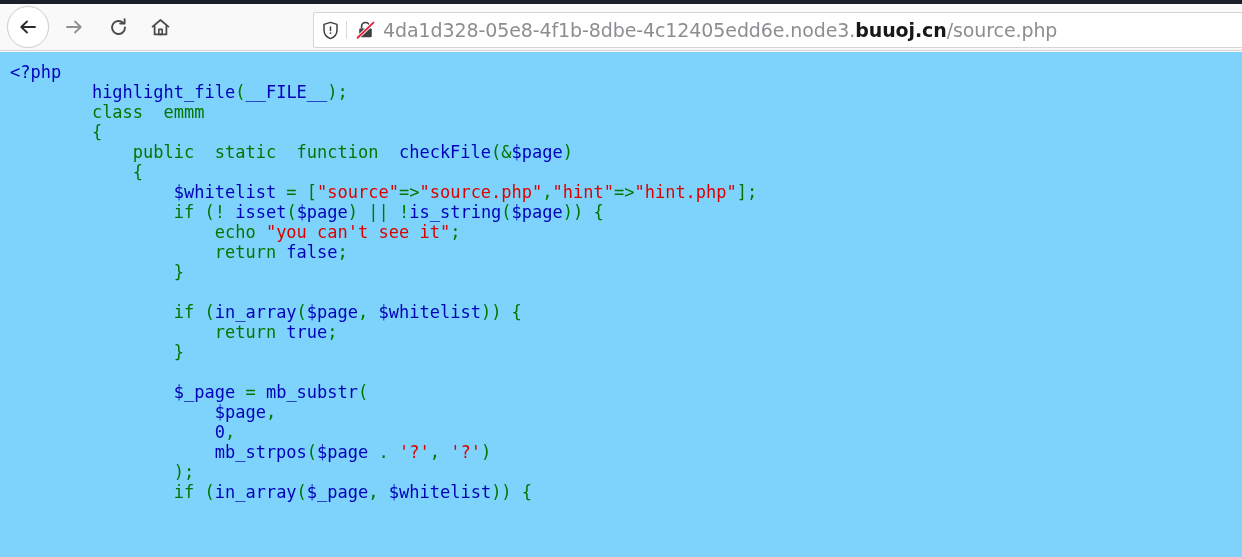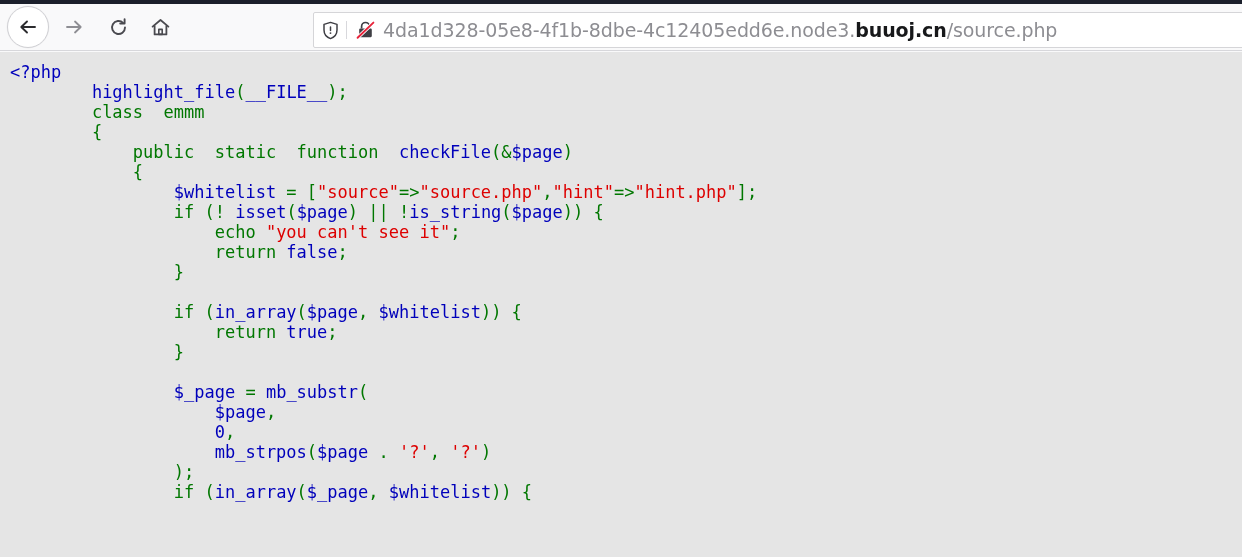--- a/index.html
+++ b/index.html
@@ -115,21 +115,21 @@
     font-weight: bold;
   }
 
   
   #page-content {
     position: absolute;
     top: 52px;
     left: 0;
     width: 1242px;
     height: 505px;
-    background: #e5e5e5;
+    background: #7dd3fc;
     overflow: hidden;
   }
   #code-block {
     position: absolute;
     top: 10px;
     left: 10px;
     font-family: "DejaVu Sans Mono", monospace;
     font-size: 17px;
     line-height: 20px;
     white-space: pre;

